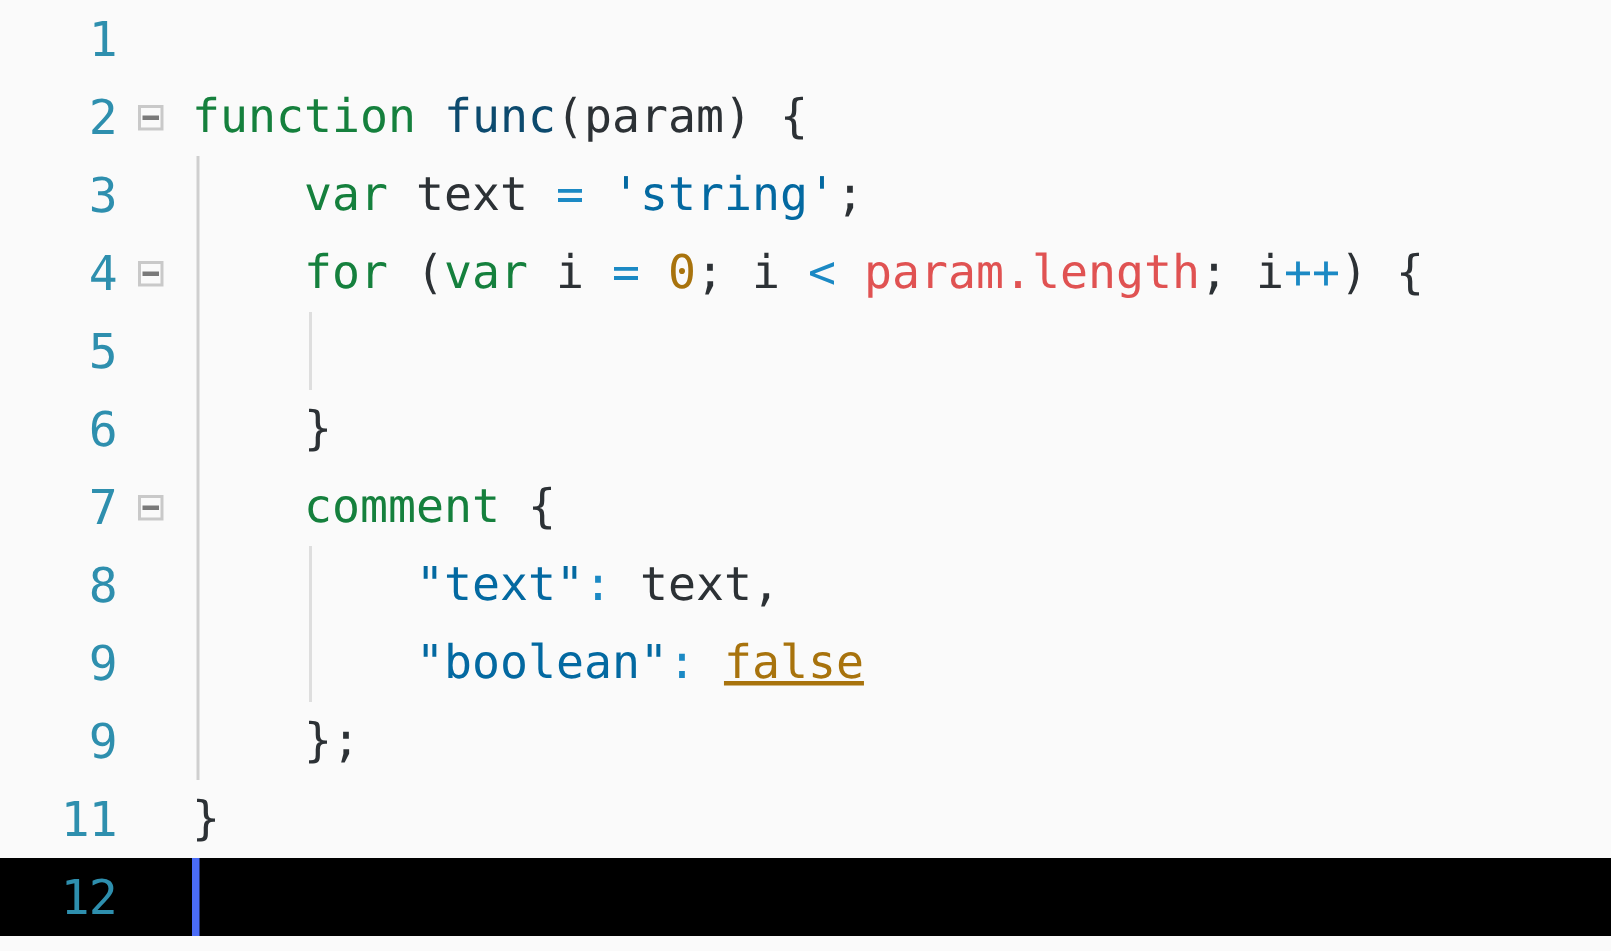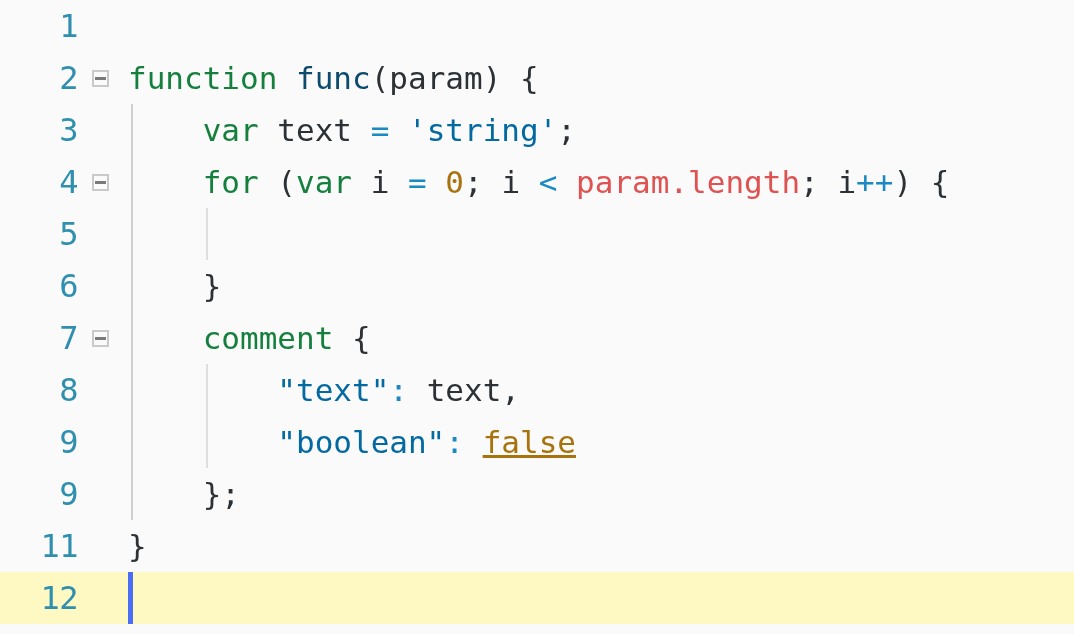--- a/index.html
+++ b/index.html
@@ -24,21 +24,21 @@
 
   
   .row {
     position: relative;
     height: 52px;
     line-height: 52px;
     white-space: pre;
     box-sizing: border-box;
   }
   .row.active {
-    background: #fef9c3;
+    background: #000000;
   }
 
   
   .gutter {
     position: absolute;
     left: 0;
     top: 0;
     width: 128px;
     height: 52px;
     box-sizing: border-box;

